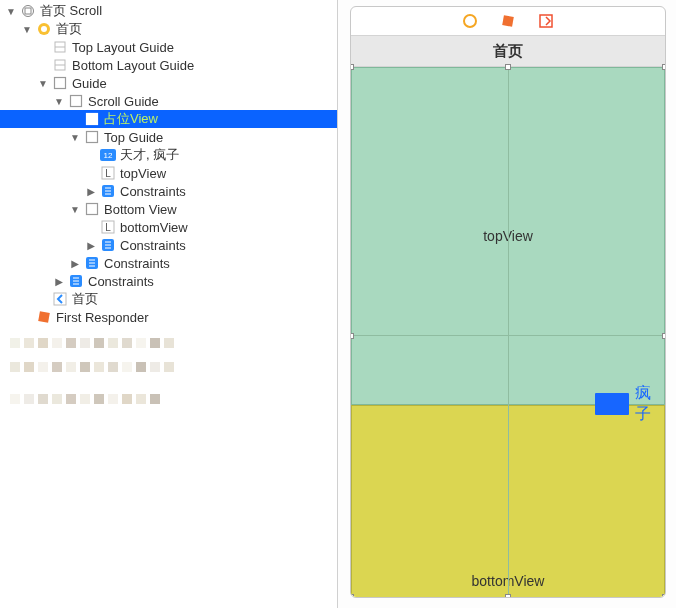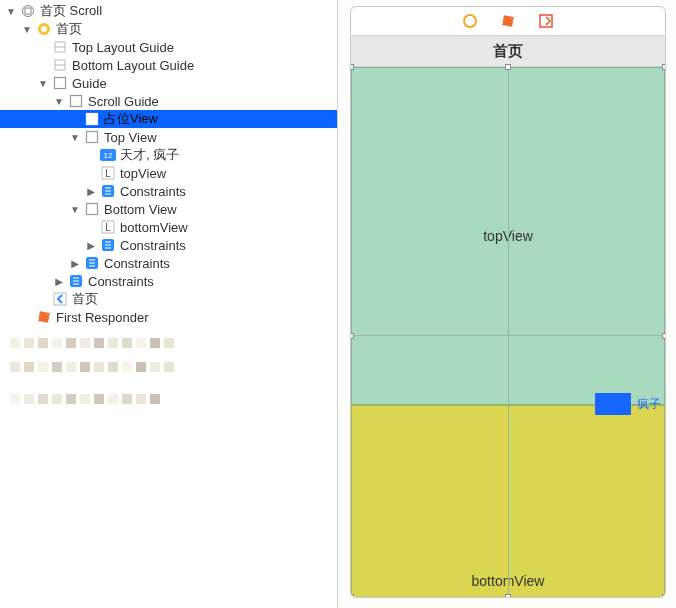--- a/index.html
+++ b/index.html
@@ -45,21 +45,21 @@
     height: 16px;
     margin: 0 4px;
     display: inline-flex;
     align-items: center;
     justify-content: center;
     font-size: 11px;
     flex-shrink: 0;
   }
   .icon svg { display: block; }
   .label { }
-  .tree-row.selected .label { color:#000000; }
+  .tree-row.selected .label { color:#bef264; }
 
   .canvas-panel {
     flex: 1;
     position: relative;
     background: #fdfdfd;
   }
   .device-frame {
     position: absolute;
     left: 12px;
     top: 6px;
@@ -119,21 +119,21 @@
     height: 26px;
     display: flex;
     align-items: center;
   }
   .switch-knob {
     width: 36px; height: 22px;
     background: #1766ff;
     border-radius: 1px;
     margin-right: 6px;
   }
-  .switch-lbl { font-size: 12px; color:#1766ff; }
+  .switch-lbl { font-size: 16px; color:#1766ff; }
   .sel-handle {
     position:absolute; width:6px; height:6px; background:#fff; border:1px solid #888;
   }
   .guide-v { position:absolute; top:0; bottom:0; width:1px; background:#8fbca0; left:50%; }
   .guide-h { position:absolute; left:0; right:0; height:1px; background:#8fbca0; }
   .watermark {
     position:absolute; right:10px; bottom:6px; color:#e0e0e0; font-size:13px; font-style:italic;
     pointer-events:none;
   }
   .pixel-row {
@@ -221,21 +221,21 @@
       <span class="label">占位View</span>
     </div>
     <div class="tree-row">
       <span class="indent" style="width: 64px;"></span>
       <span class="disclosure">▼</span>
       <span class="icon">
         <svg width="14" height="14">
           <rect x="1.5" y="1.5" width="11" height="11" fill="#fff" stroke="#9a9a9a" stroke-width="1.2"></rect>
         </svg>
       </span>
-      <span class="label">Top View</span>
+      <span class="label">Top Guide</span>
     </div>
     <div class="tree-row">
       <span class="indent" style="width: 80px;"></span>
       <span class="disclosure"></span>
       <span class="icon">
         <svg width="16" height="14">
           <rect x="0" y="1" width="16" height="12" rx="2" fill="#2a8cff"></rect>
           <text x="8" y="10" font-size="8" text-anchor="middle" fill="#fff">12</text>
         </svg>
       </span>

